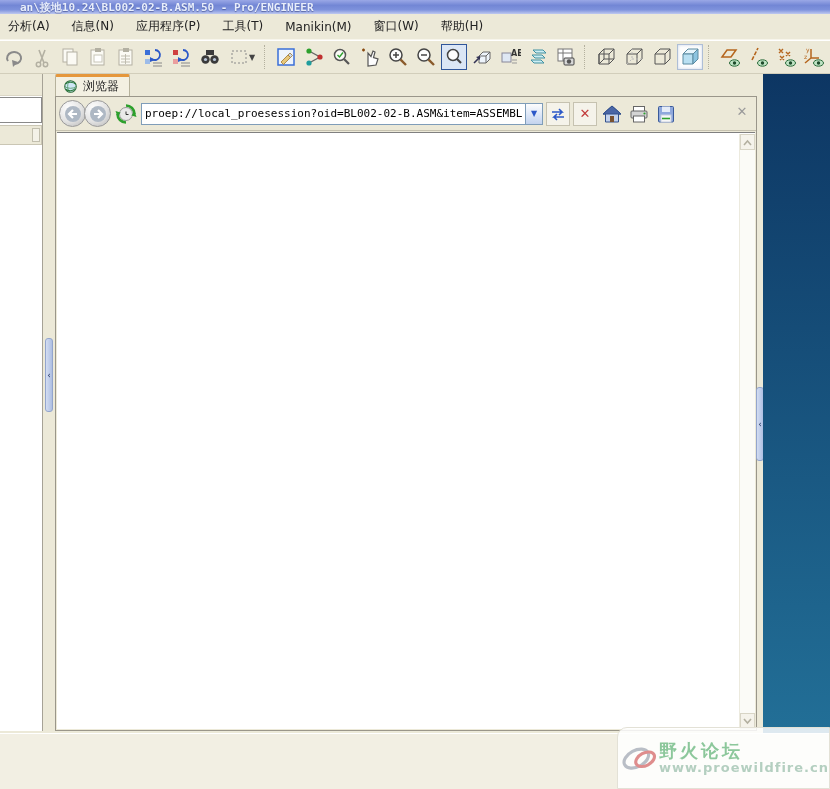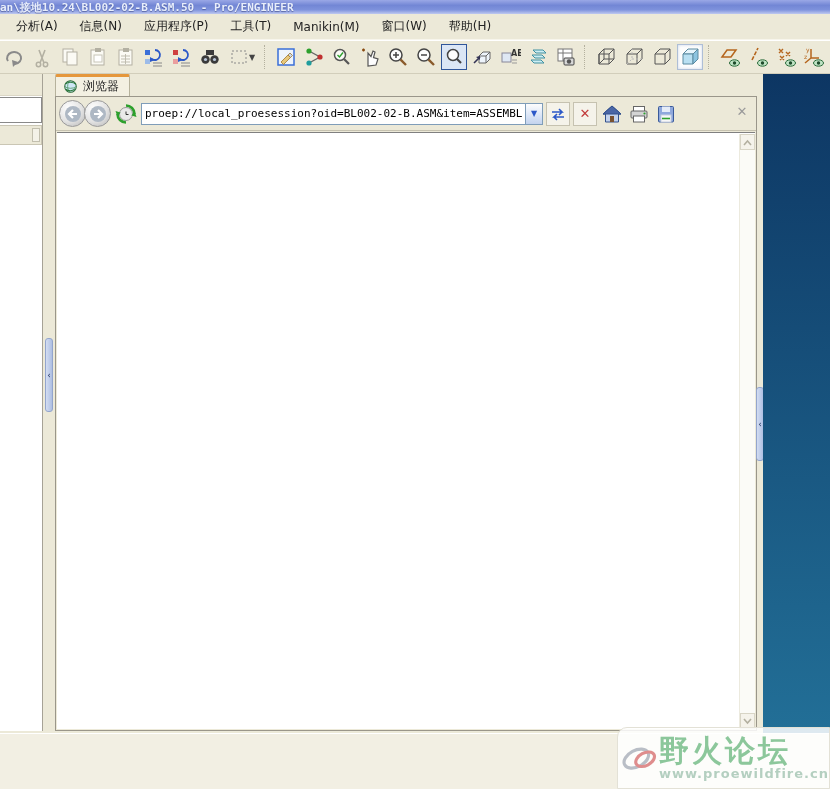--- a/index.html
+++ b/index.html
@@ -4,29 +4,29 @@
 <style>
   * { box-sizing: border-box; }
   html,body { margin:0; padding:0; }
   #app {
     position: relative; width:830px; height:789px; overflow:hidden;
     background:#ece9d8;
     font-family:"DejaVu Sans","Liberation Sans",sans-serif; font-size:12px; color:#222;
   }
   
   .titlebar {
-    height:14px; line-height:14px; padding-left:0; white-space:nowrap; overflow:hidden;
+    height:14px; line-height:14px; padding-left:20px; white-space:nowrap; overflow:hidden;
     background:linear-gradient(to bottom,#9aa8e6 0%,#7286d5 38%,#7e92dc 70%,#bfc9f0 100%);
     color:#e8eefc; font:bold 11px "DejaVu Sans Mono","Liberation Mono",monospace;
     text-shadow:0 1px 1px rgba(20,30,90,.45);
   }
   
   .menubar {
     height:26px; display:flex; align-items:center; background:#ece9d8;
-    border-bottom:1px solid #f7f5ec; padding-left:12px; overflow:hidden;
+    border-bottom:1px solid #f7f5ec; padding-left:4px; overflow:hidden;
   }
   .menu-item { padding:4px 11px; white-space:nowrap; cursor:default; }
   .menu-item:first-child { margin-left:-7px; }
   
   .toolbar {
     height:34px; display:flex; align-items:center; gap:2px; padding:0 1px;
     background:#ece9d8; border-top:1px solid #fff; border-bottom:1px solid #d2cebb;
     overflow:hidden;
   }
   .tb { width:26px; height:26px; flex:0 0 26px; display:flex; align-items:center; justify-content:center; border:1px solid transparent; }
@@ -96,21 +96,21 @@
   .graphics { position:absolute; left:763px; right:0; top:0; bottom:0; background:linear-gradient(to bottom,#0d3663,#226f97); }
   
   .statusbar { position:absolute; left:0; right:0; bottom:0; height:56px; background:#f2efe3; border-top:1px solid #fff; }
   
   .watermark {
     position:absolute; right:0; bottom:0; width:213px; height:62px; z-index:50;
     background:rgba(255,255,255,.85); border:1px solid #e3e1d6; border-radius:10px 0 0 0;
     display:flex; align-items:center; padding-left:2px;
   }
   .wm-text { display:flex; flex-direction:column; line-height:1.05; }
-  .wm-title { color:#8cc79b; font-size:30px; font-weight:bold; letter-spacing:3px; }
+  .wm-title { color:#8cc79b; font-size:18px; font-weight:bold; letter-spacing:3px; }
   .wm-url { color:#b4cfc0; font-size:13px; letter-spacing:1px;font-weight:bold; }
   svg { display:block; }
 </style>
 </head>
 <body>
 
 <div id="app">
 
   <div class="titlebar">
     <span>an\接地10.24\BL002-02-B.ASM.50 - Pro/ENGINEER</span>

